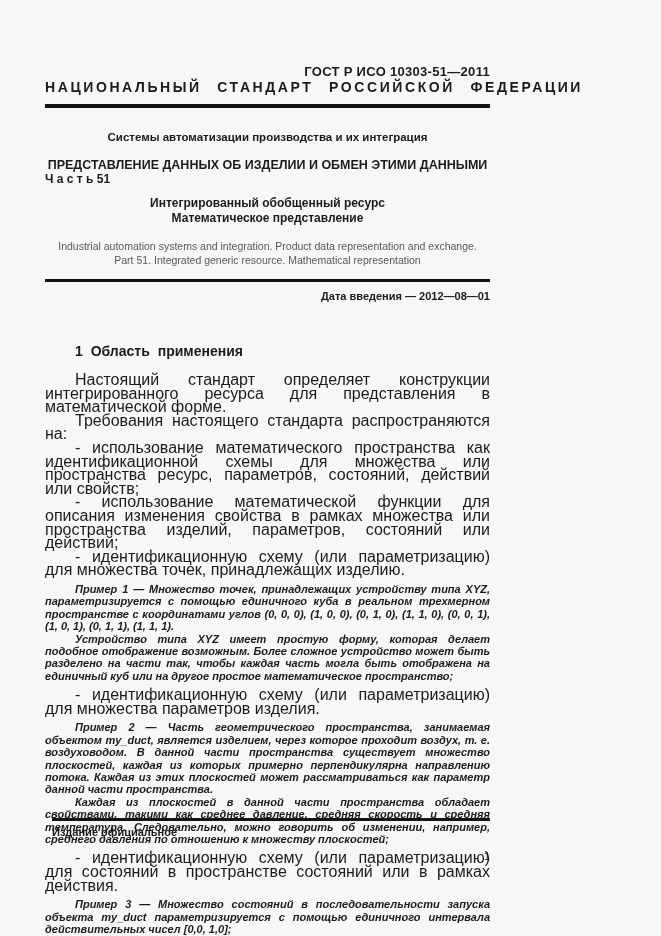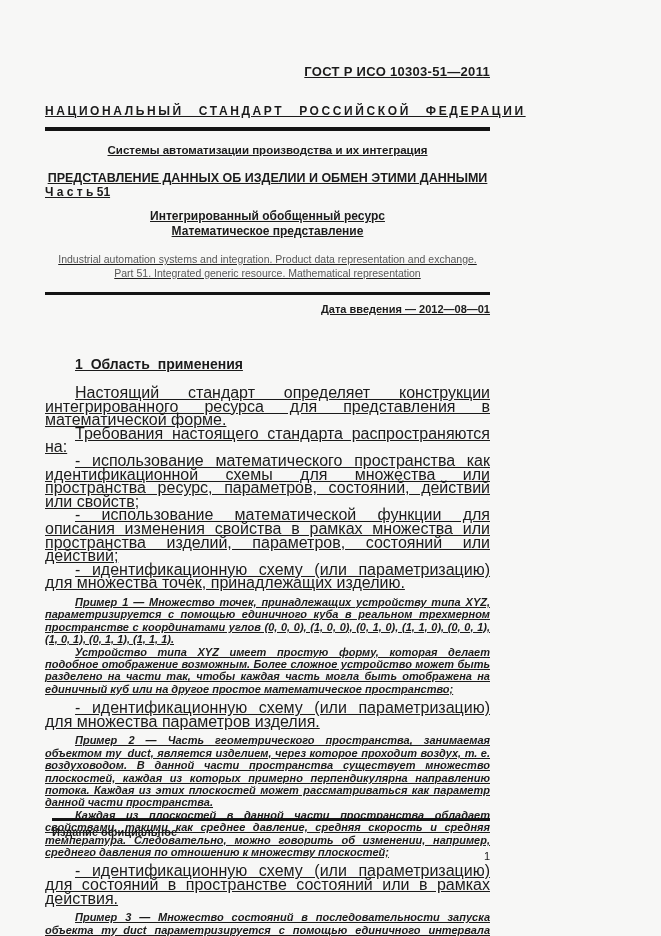--- a/index.html
+++ b/index.html
@@ -8,46 +8,44 @@
     background:#f7f7f6;
     font-family:"Liberation Sans",sans-serif;
     color:#1b1b1b;
     overflow:hidden;
   }
   .page{
     box-sizing:border-box;
     width:534px;height:936px;
     padding:64px 44px 0 45px;
     position:relative;
-    text-decoration:underline;
   }
   .doc-code{
     text-align:right;
     font-weight:bold;
     font-size:13px;
     letter-spacing:.3px;
   }
   .nat-std{
-    margin-top:25px;
     font-weight:bold;
-    font-size:12px;
+    font-size:14px;
     letter-spacing:2.6px;
     word-spacing:9px;
     text-align:justify;
     text-align-last:justify;
     white-space:nowrap;
   }
   .rule-thick{
     height:4px;background:#141414;border:0;margin:9px 0 0 0;
   }
   .rule-med{
     height:3px;background:#141414;border:0;margin:12px 0 0 0;
   }
   .subtitle{
-    margin-top:13px;text-align:center;font-weight:bold;font-size:11.5px;
+    margin-top:23px;text-align:center;font-weight:bold;font-size:11.5px;
   }
   .title{
     margin-top:15px;text-align:center;font-weight:bold;font-size:12.5px;
   }
   .part{
     text-align:left;font-weight:bold;font-size:12px;
   }
   .resource{
     margin-top:10px;text-align:center;font-weight:bold;font-size:12px;line-height:14.5px;
   }

